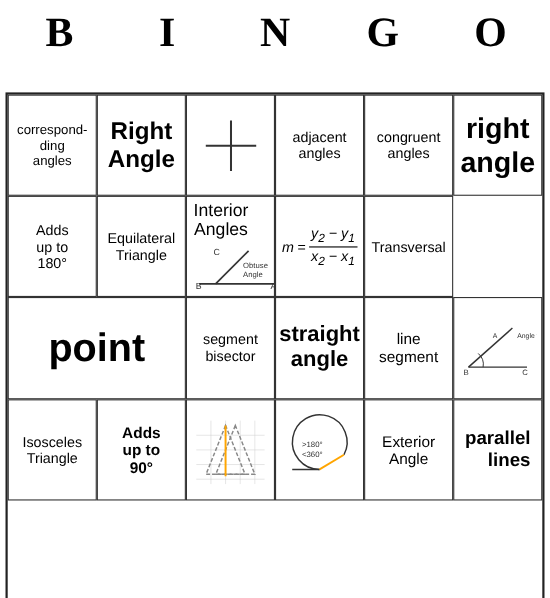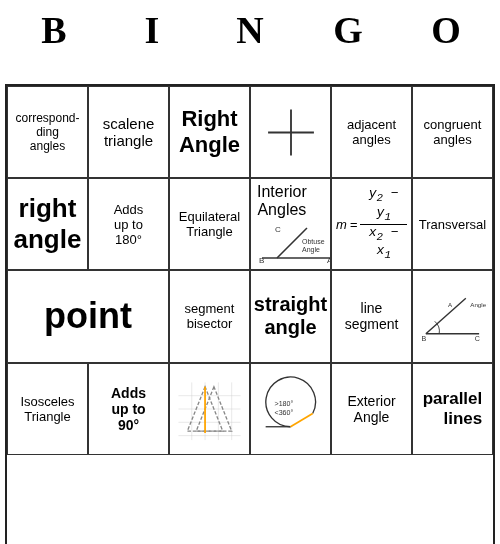--- a/index.html
+++ b/index.html
@@ -65,23 +65,20 @@
   <div class="bingo-header-letter">N</div>
   <div class="bingo-header-letter">G</div>
   <div class="bingo-header-letter">O</div>
 </div>
 
 <div class="bingo-grid">
 
   <div class="cell">
     <span style="font-size:12px;">correspond-<br>ding<br>angles</span>
   </div>
-  <div class="cell">
-    <span style="font-size:15px;">scalene<br>triangle</span>
-  </div>
   <div class="cell cell-large">
     <span>Right<br>Angle</span>
   </div>
 
   <div class="cell">
     <svg class="cell-svg" viewBox="0 0 60 60">
       <line x1="30" y1="5" x2="30" y2="55" stroke="#333" stroke-width="2"></line>
       <line x1="5" y1="30" x2="55" y2="30" stroke="#333" stroke-width="2"></line>
     </svg>
   </div>
@@ -113,21 +110,21 @@
       <text x="2" y="43" font-size="8" fill="#333">B</text>
       <text x="70" y="43" font-size="8" fill="#333">A</text>
       <text x="18" y="12" font-size="8" fill="#333">C</text>
     </svg>
   </div>
 
   <div class="cell">
     <div style="display:flex; align-items:center; font-size:13px; font-style:italic;">
       <span>m</span>
       <span style="margin:0 3px;">=</span>
-      <div style="display:inline-flex; flex-direction:column; align-items:flex-start; line-height:1.3;font-family:Liberation Mono, monospace;">
+      <div style="display:inline-flex; flex-direction:column; align-items:flex-start; line-height:1.3;">
         <span style="border-bottom:1px solid #000; padding:0 2px;">y<sub>2</sub> − y<sub>1</sub></span>
         <span style="padding:0 2px;">x<sub>2</sub> − x<sub>1</sub></span>
       </div>
     </div>
   </div>
 
   <div class="cell">
     <span style="font-size:13px;">Transversal</span>
   </div>
 

